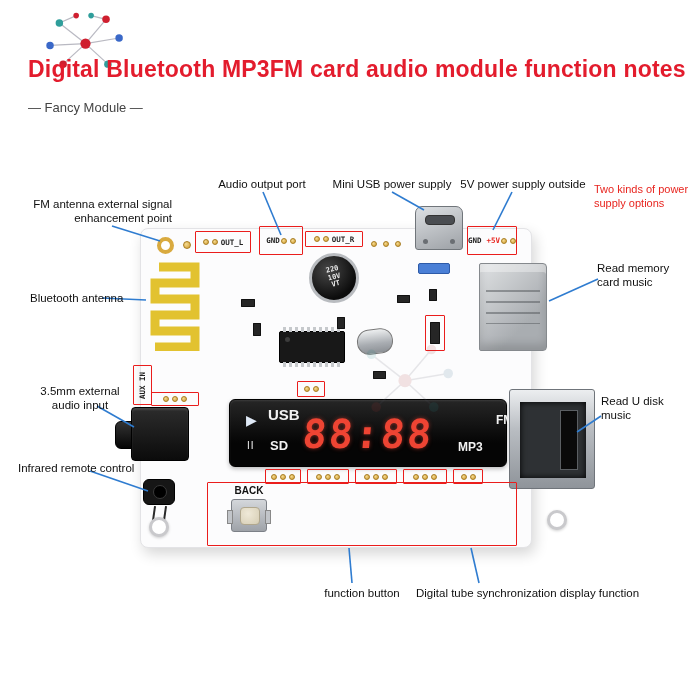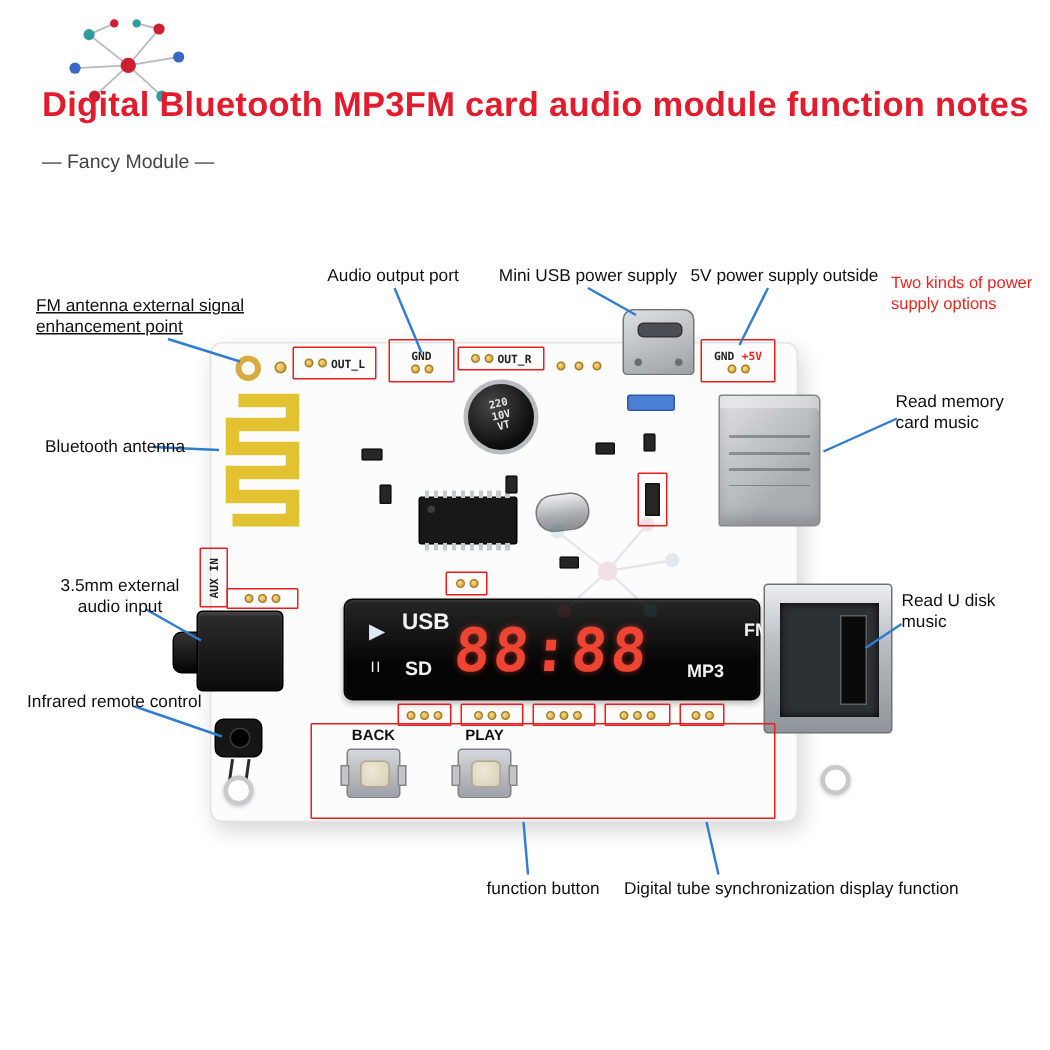--- a/index.html
+++ b/index.html
@@ -13,21 +13,21 @@
            color:#e31c2d; letter-spacing:.2px; white-space:nowrap; }
   .brand { position:absolute; left:28px; top:100px; font-size:13px; color:#444; }
 
   
   .ann { position:absolute; z-index:6; font-size:11.5px; line-height:1.25; color:#101010; }
   .ann.red { color:#e8251f; font-size:11px; }
   .ann-audio  { left:208px; top:177px; width:108px; text-align:center; }
   .ann-musb   { left:328px; top:177px; width:128px; text-align:center; }
   .ann-p5v    { left:452px; top:177px; width:142px; text-align:center; }
   .ann-opts   { left:594px; top:183px; width:104px; }
-  .ann-fm     { left:24px;  top:197px; width:148px; text-align:left;text-decoration:underline; }
+  .ann-fm     { left:24px;  top:197px; width:148px; text-align:right; }
   .ann-bt     { left:30px;  top:291px; width:100px; }
   .ann-mem    { left:597px; top:261px; width:95px; }
   .ann-aux    { left:34px;  top:384px; width:92px; text-align:center; }
   .ann-ir     { left:18px;  top:461px; width:130px; }
   .ann-udisk  { left:601px; top:394px; width:85px; }
   .ann-fbtn   { left:312px; top:586px; width:100px; text-align:center; }
   .ann-dtube  { left:416px; top:586px; width:260px; }
 
   .lines { position:absolute; left:0; top:0; width:700px; height:700px; z-index:5; pointer-events:none; }
 
@@ -36,21 +36,21 @@
            background:#fcfcfd; border:1px solid #e3e3e6; border-radius:8px;
            box-shadow:3px 6px 14px rgba(0,0,0,.16); }
   .board > * { position:absolute; }
 
   .rbox { border:1.5px solid #ea1d1c; border-radius:1px; }
   .pad  { width:8px; height:8px; border-radius:50%; flex:none;
           background:radial-gradient(circle at 35% 35%, #f6dc92, #cf9a2f); border:1px solid #a87c20; }
   .pad.sm { width:6px; height:6px; }
   .silk { font-family:"DejaVu Sans Mono", monospace; font-weight:bold; font-size:7.5px; color:#222; }
   .row { display:flex; align-items:center; justify-content:center; gap:3px; }
-  .col { display:flex; flex-direction:column; align-items:center; justify-content:center; gap:1px; }
+  .col { display:flex; flex-direction:row; align-items:center; justify-content:center; gap:1px; }
 
   .hole-gold { width:17px; height:17px; border-radius:50%; background:#fff; border:4px solid #d9aa3f; }
   .hole-white { width:20px; height:20px; border-radius:50%; background:#fff; border:3px solid #c9c9cc;
                 box-shadow:0 1px 3px rgba(0,0,0,.2); }
 
   .antenna { left:6px; top:28px; width:58px; height:94px; }
 
   .musb { left:274px; top:-23px; width:48px; height:44px; border:1px solid #70757a; border-radius:7px 7px 3px 3px;
           background:linear-gradient(160deg,#dde0e3,#9da1a6); }
   .musb .slot { position:absolute; left:9px; top:8px; width:30px; height:10px; background:#4a4d51;
@@ -348,23 +348,17 @@
   </div>
 
   <div class="rbox" style="left:66px; top:253px; width:310px; height:64px;"></div>
 
   <div class="btn" style="left:84px;">
     <div class="btn-label">BACK</div>
     <div class="switch">
         <div class="keycap"></div>
       </div>
   </div>
-  <div class="btn" style="left:158px;">
-    <div class="btn-label">PLAY</div>
-    <div class="switch">
-        <div class="keycap"></div>
-      </div>
-  </div>
 
   <div class="hole-white" style="left:8px; top:288px;"></div>
 </div>
 
 <div class="hole-white abs" style="left:547px; top:510px; z-index:2;"></div>
 
 </body></html>

